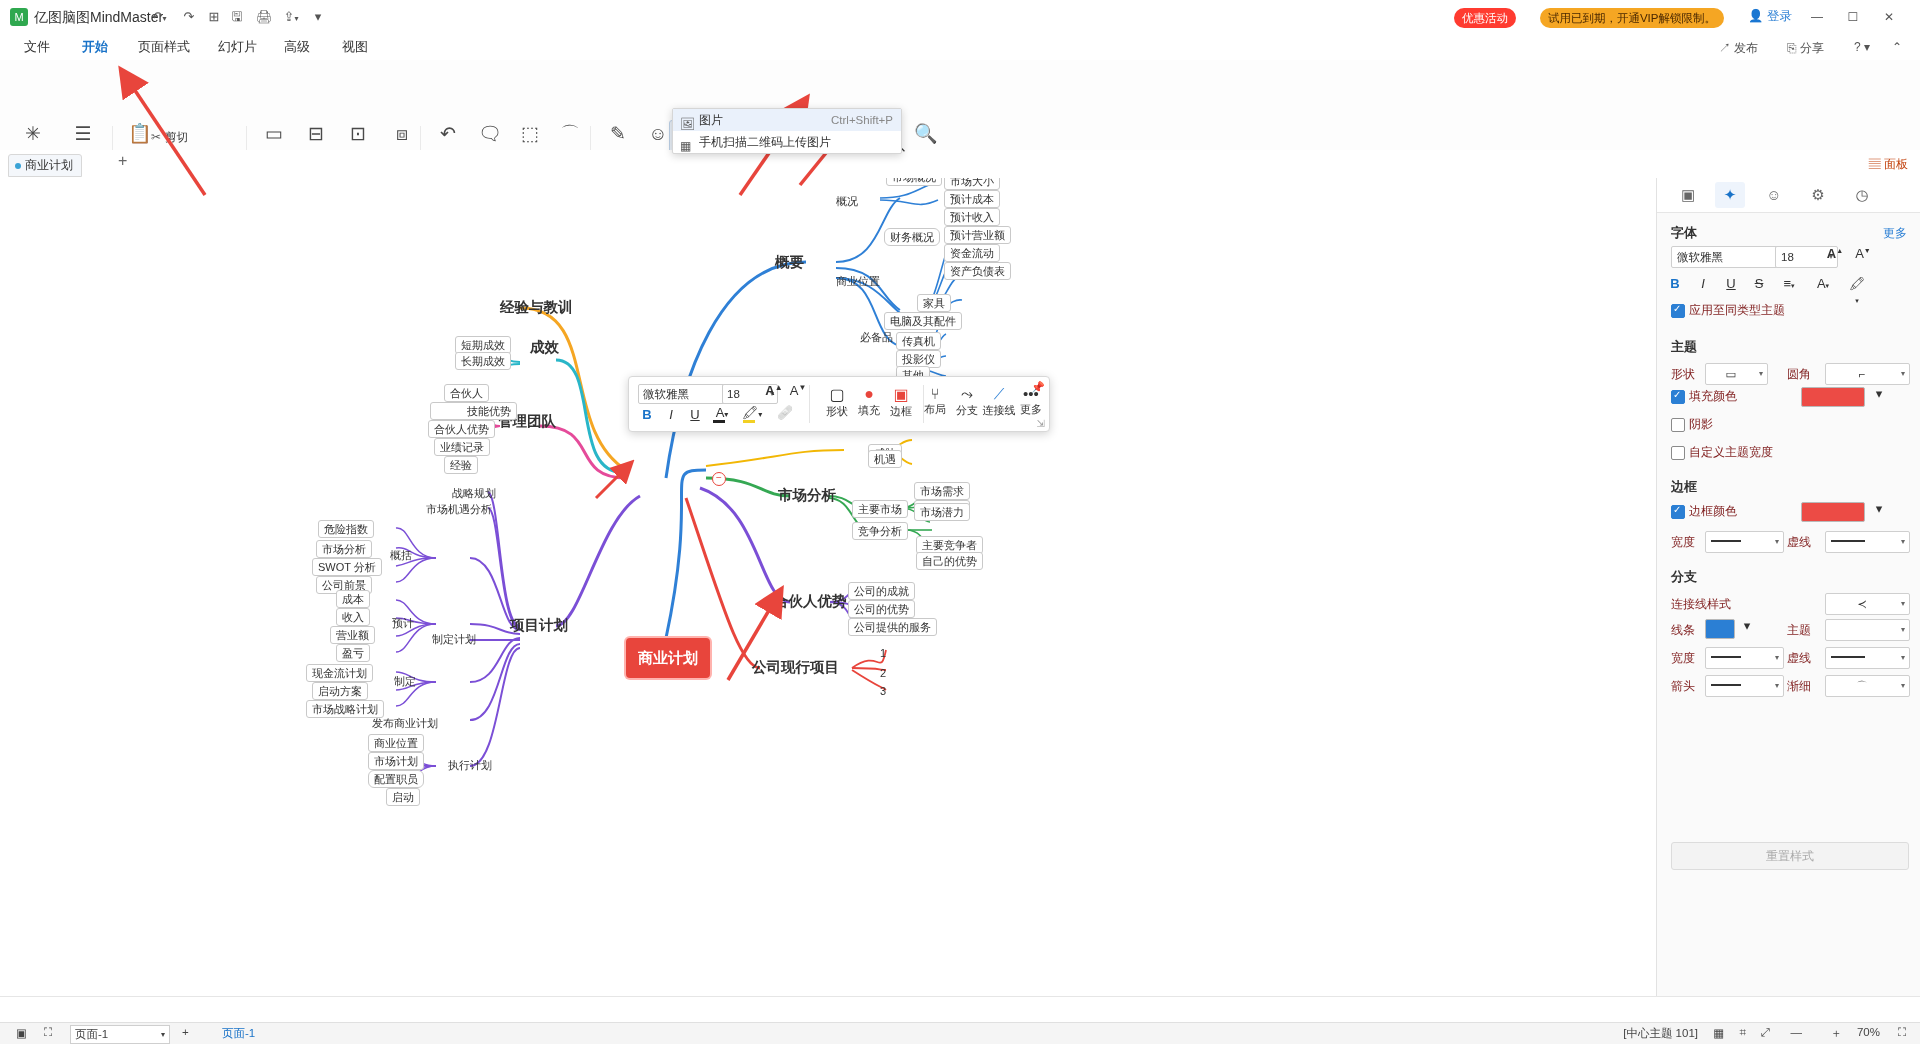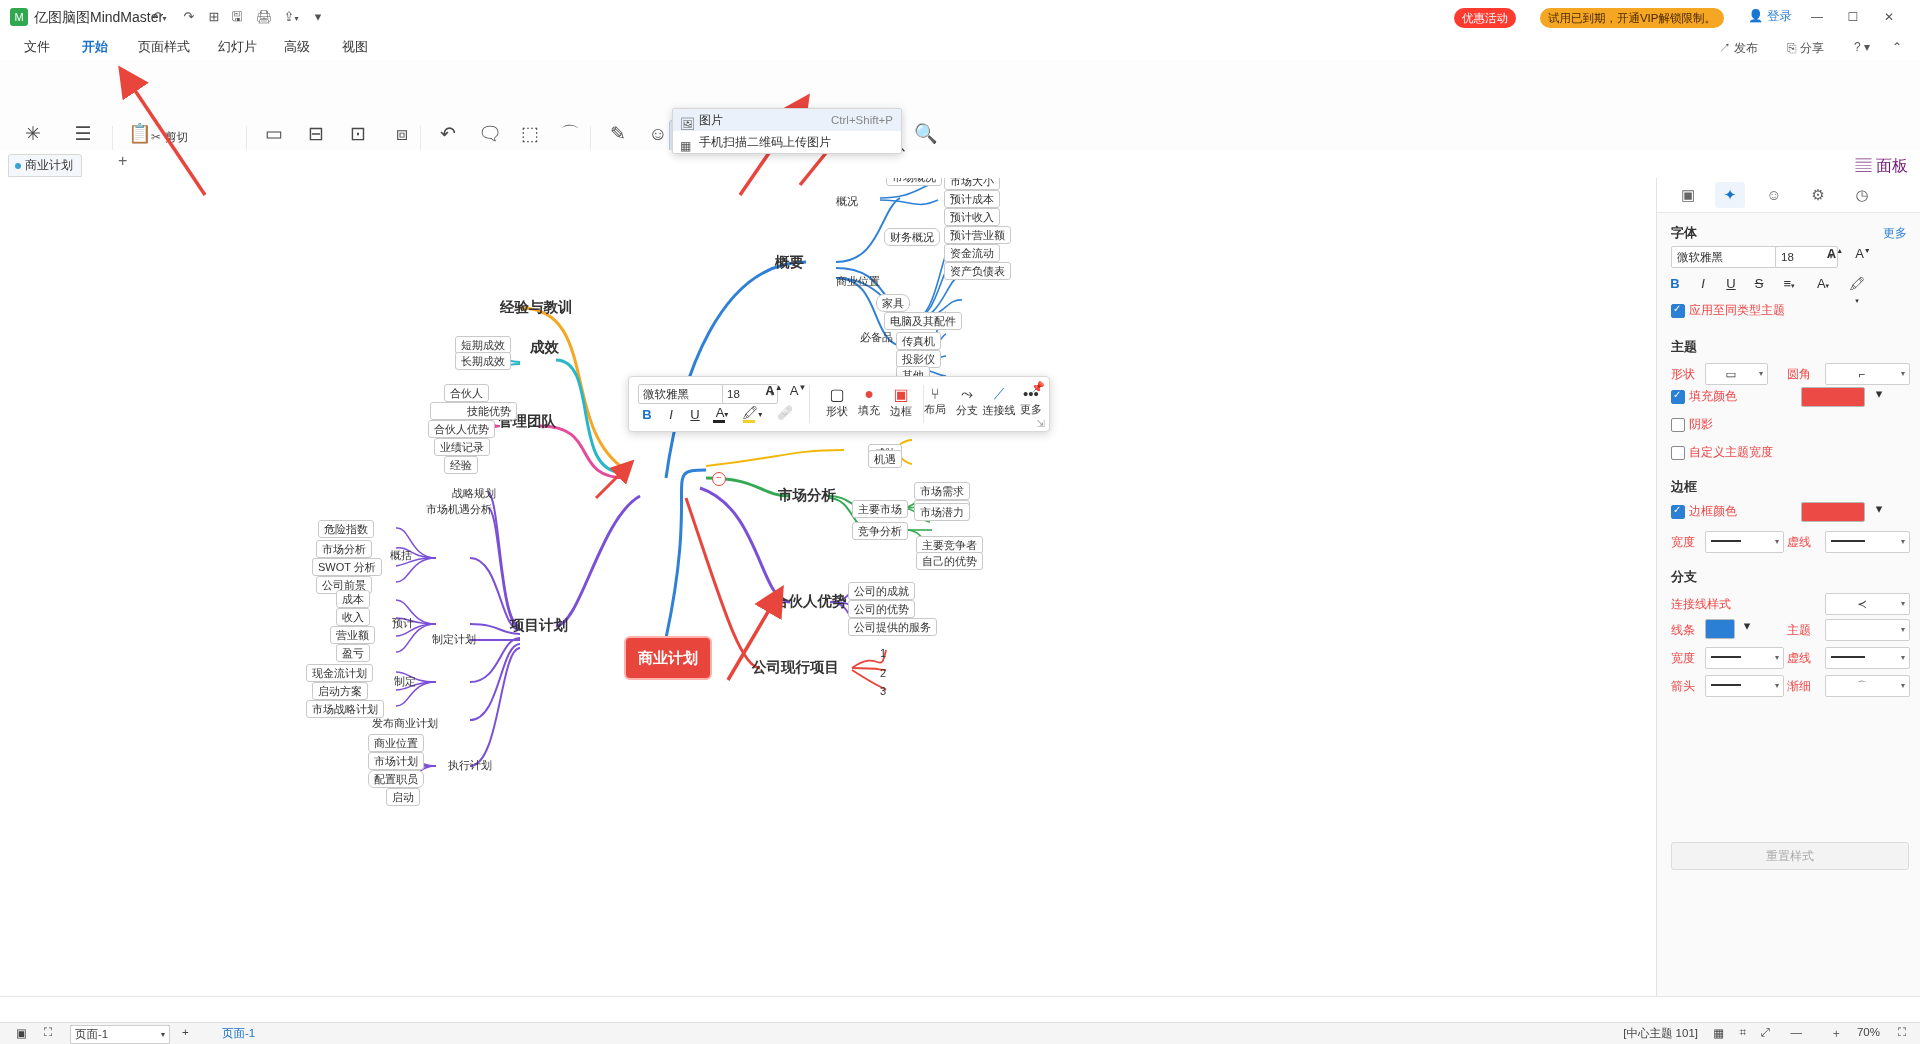--- a/index.html
+++ b/index.html
@@ -33,21 +33,21 @@
   .rtext{font-size:11.5px;color:#333;margin-top:1px;white-space:nowrap;}
   .ritem.sel{background:#e8eef6;border:1px solid #bcd0e6;border-radius:3px;}
   .rsmall{position:absolute;font-size:11.5px;color:#333;white-space:nowrap;}
   .rsmall .ic{font-size:12px;margin-right:4px;color:#555;}
 
   
   .docbar{position:absolute;left:0;top:150px;width:1920px;height:28px;background:#fff;border-bottom:1px solid #e6e6e6;}
   .doctab{position:absolute;left:8px;top:154px;height:21px;line-height:21px;font-size:12px;color:#333;padding:0 8px 0 16px;border:1px solid #d8d8d8;border-radius:3px 3px 0 0;background:#f4f7fb;}
   .doctab:before{content:"";position:absolute;left:6px;top:8px;width:6px;height:6px;border-radius:50%;background:#3aa3d6;}
   .docadd{position:absolute;left:118px;top:152px;font-size:16px;color:#666;}
-  .panelbtn{position:absolute;right:12px;top:156px;font-size:16px;color:#701a75;}
+  .panelbtn{position:absolute;right:12px;top:156px;font-size:12px;color:#c2410c;}
 
   
   .canvas{position:absolute;left:0;top:178px;width:1656px;height:818px;background:#ffffff;overflow:hidden;}
   .node{position:absolute;font-size:11px;color:#333;white-space:nowrap;line-height:14px;}
   .node.box{border:1px solid #c9c9c9;border-radius:3px;padding:1px 5px;background:#fff;}
   .root{position:absolute;left:626px;top:460px;width:80px;height:36px;background:#e8453c;border:2px solid #e8453c;border-radius:4px;color:#fff;font-size:15px;font-weight:bold;line-height:36px;text-align:center;box-shadow:0 0 0 2px #ffb3ae;}
   .lvl1{font-size:14.5px;font-weight:bold;color:#333;}
   .collapse{position:absolute;width:12px;height:12px;border:1px solid #e8453c;border-radius:50%;color:#e8453c;font-size:10px;line-height:10px;text-align:center;background:#fff;}
 
   
@@ -64,21 +64,21 @@
   .fsel:after{content:"\25BE";position:absolute;right:3px;top:0;font-size:8px;color:#666;}
   .fsep{position:absolute;width:1px;background:#e4e4e4;}
   .fcol{position:absolute;width:36px;text-align:center;font-size:11px;color:#333;}
 
   
   .rpanel{position:absolute;left:1656px;top:178px;width:264px;height:818px;background:#fafafa;border-left:1px solid #e2e2e2;}
   .rtabs{position:absolute;left:0;top:0;width:264px;height:34px;border-bottom:1px solid #e6e6e6;background:#fff;}
   .rtab{position:absolute;top:4px;width:30px;height:26px;text-align:center;line-height:26px;font-size:15px;color:#666;border-radius:3px;}
   .rtab.active{color:#1a73c8;background:#eef4fc;}
   .sect{position:absolute;font-size:13px;font-weight:bold;color:#333;}
-  .lbl{position:absolute;font-size:12px;color:#ef4444;}
+  .lbl{position:absolute;font-size:12px;color:#7f1d1d;}
   .more{position:absolute;font-size:12px;color:#2b7fd4;}
   .ctl{position:absolute;height:20px;border:1px solid #cfcfcf;background:#fff;border-radius:2px;font-size:11.5px;line-height:20px;color:#333;padding:0 16px 0 5px;}
   .ctl:after{content:"\25BE";position:absolute;right:4px;top:0;font-size:8px;color:#666;}
   .chk{position:absolute;width:12px;height:12px;border:1px solid #8a8a8a;border-radius:2px;background:#fff;}
   .chk.on{background:#2b7fd4;border-color:#2b7fd4;}
   .chk.on:after{content:"\2713";color:#fff;font-size:10px;position:absolute;left:1px;top:-2px;}
   .swatch{position:absolute;height:18px;border:1px solid #b9b9b9;border-radius:2px;}
   .sbtn{position:absolute;font-size:13px;width:20px;text-align:center;color:#333;}
   .resetbtn{position:absolute;left:14px;top:664px;width:236px;height:26px;border:1px solid #dcdcdc;background:#f3f3f3;border-radius:3px;color:#aaa;font-size:12px;line-height:26px;text-align:center;}
 
@@ -357,21 +357,21 @@
 
     <div class="node box" style="left:944px;top:-6px;">市场大小</div>
     <div class="node box" style="left:884px;top:50px;border-radius:6px;">财务概况</div>
     <div class="node box" style="left:944px;top:12px;">预计成本</div>
     <div class="node box" style="left:944px;top:30px;">预计收入</div>
     <div class="node box" style="left:944px;top:48px;">预计营业额</div>
     <div class="node box" style="left:944px;top:66px;">资金流动</div>
     <div class="node box" style="left:944px;top:84px;">资产负债表</div>
     <div class="node" style="left:836px;top:96px;">商业位置</div>
     <div class="node" style="left:860px;top:152px;">必备品</div>
-    <div class="node box" style="left:876px;top:116px;border-radius:8px;">家具</div>
+    <div class="node box" style="left:917px;top:116px;">家具</div>
     <div class="node box" style="left:884px;top:134px;">电脑及其配件</div>
     <div class="node box" style="left:896px;top:154px;">传真机</div>
     <div class="node box" style="left:896px;top:172px;">投影仪</div>
     <div class="node box" style="left:896px;top:188px;">其他</div>
 
     <div class="node lvl1" style="left:500px;top:122px;">经验与教训</div>
     <div class="node lvl1" style="left:530px;top:162px;">成效</div>
     <div class="node box" style="left:455px;top:158px;">短期成效</div>
     <div class="node box" style="left:455px;top:174px;">长期成效</div>
 

